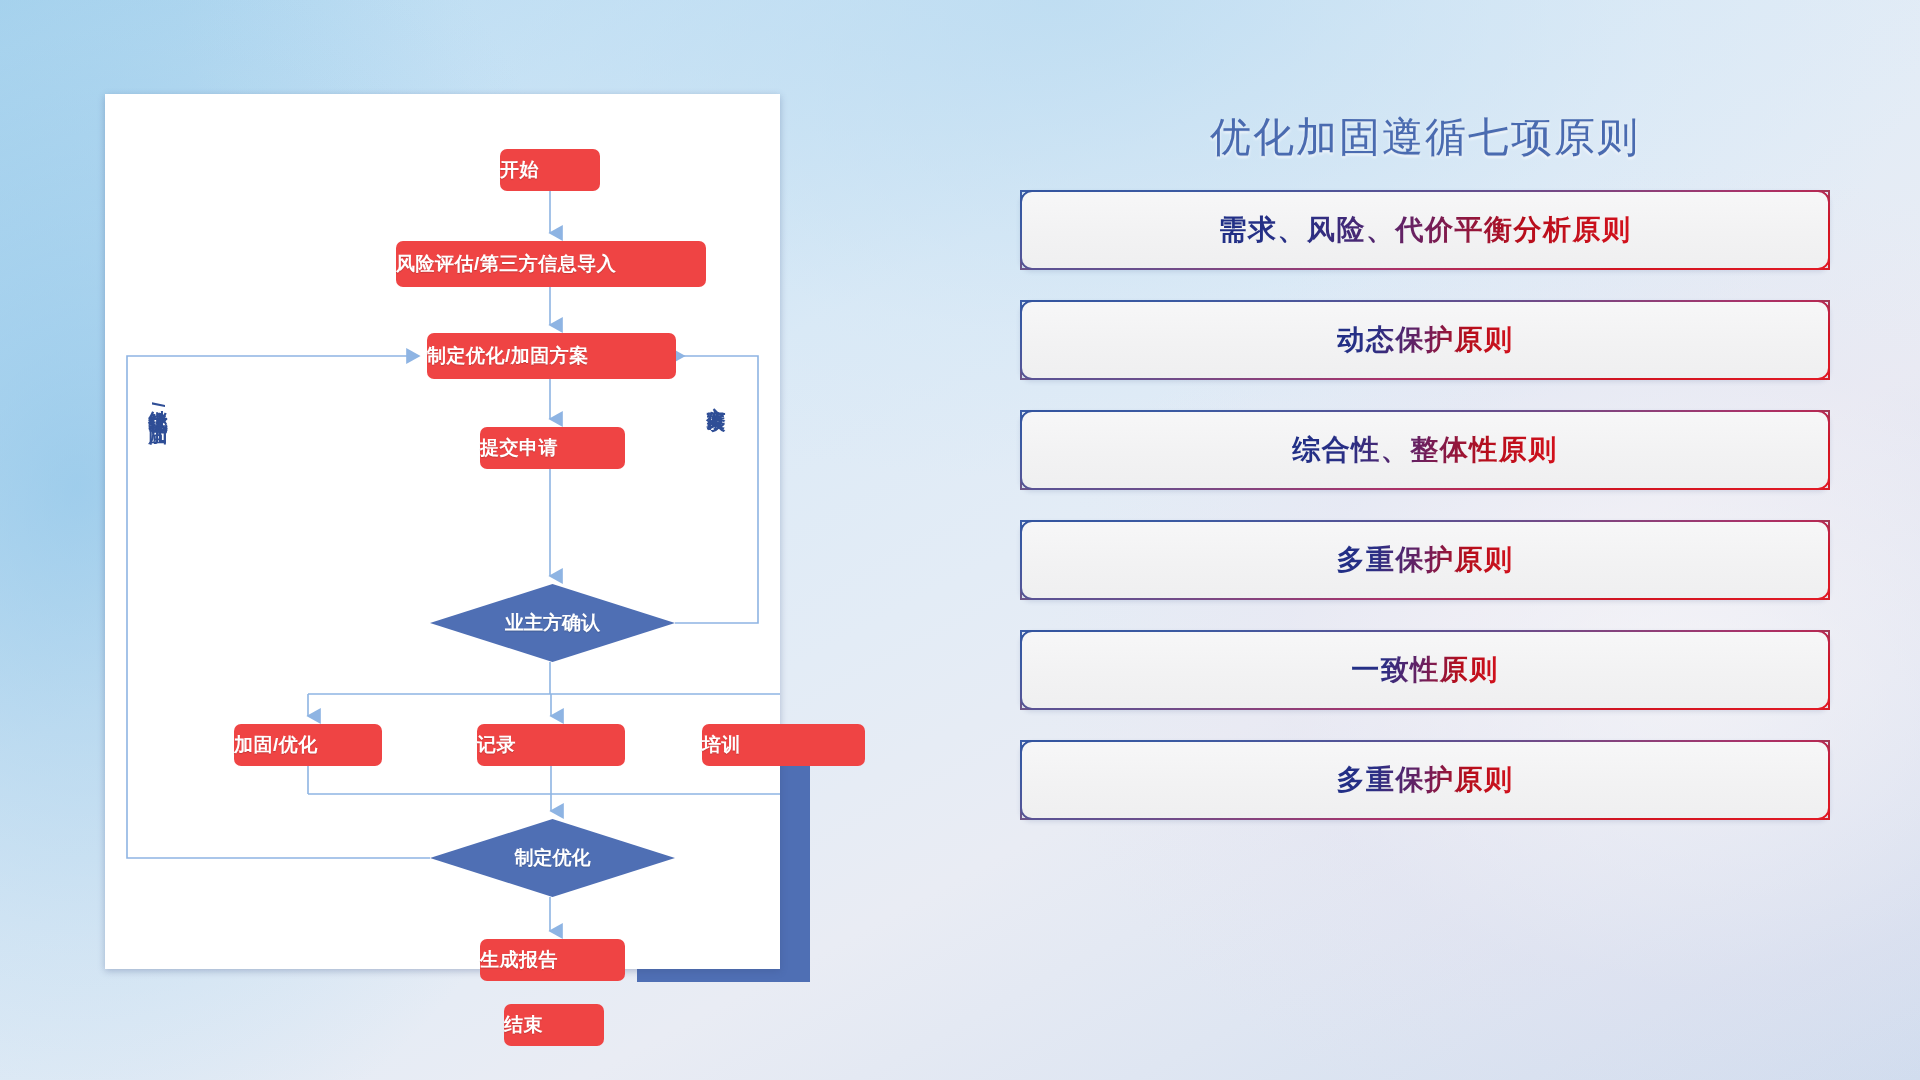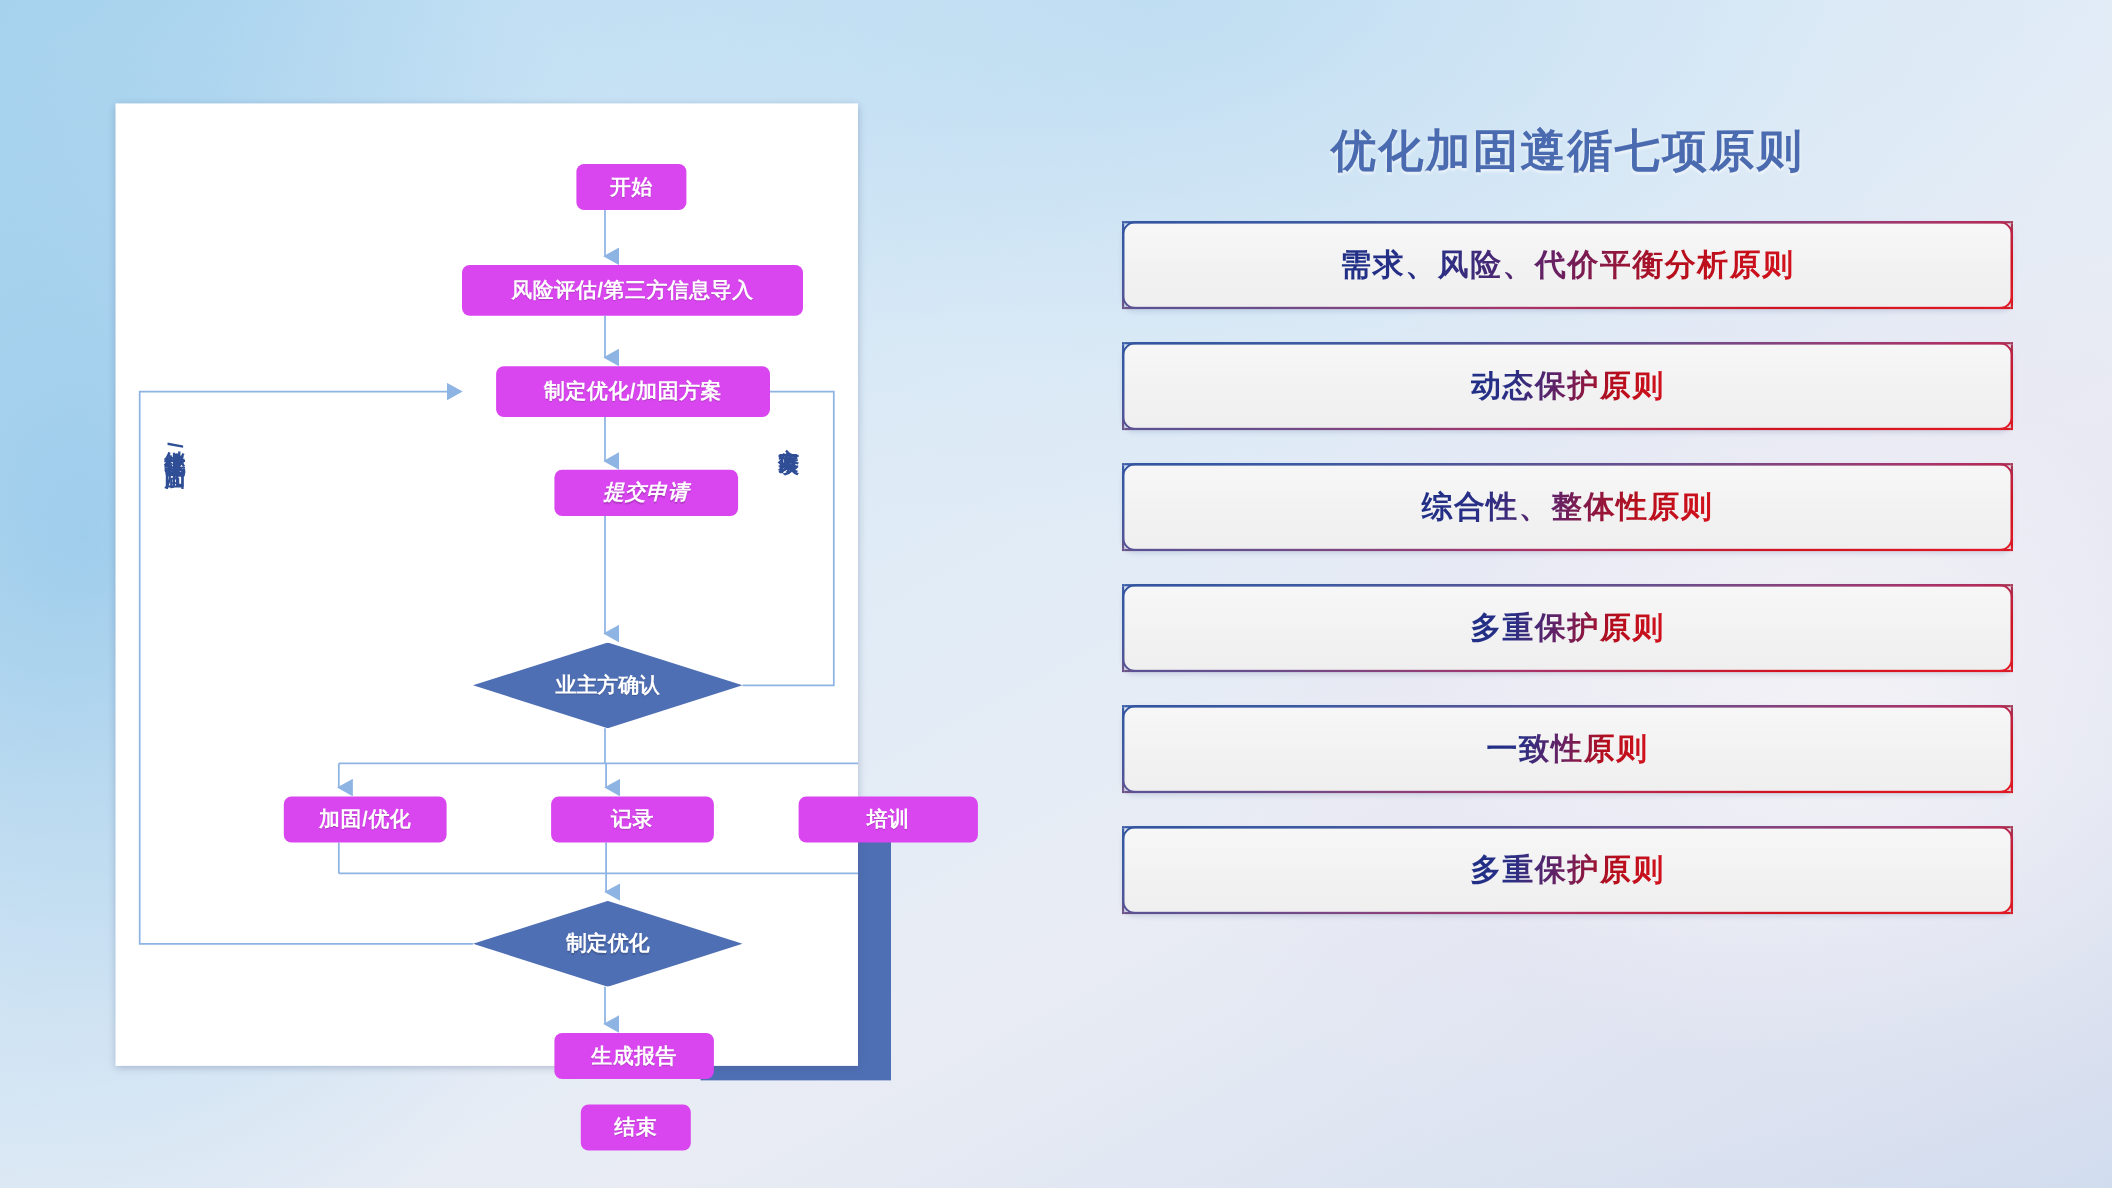--- a/index.html
+++ b/index.html
@@ -40,33 +40,31 @@
     box-shadow: 0 2px 7px rgba(60,80,130,0.33);
     z-index: 2;
   }
 
   
   #flow-svg { position: absolute; left: 0; top: 0; width: 675px; height: 875px; }
 
   
   .node {
     position: absolute;
-    background: #d946ef;
+    background: #ef4444;
     color: #ffffff;
     border-radius: 7px;
     display: flex;
     align-items: center;
-    justify-content: center;
     font-size: 19px;
     font-weight: bold;
     white-space: nowrap;
     letter-spacing: 0.5px;
     text-shadow: 0 1px 1px rgba(0,0,0,0.18);
     z-index: 3;
-    margin-left: 24px;
   }
   .diamond-wrap {
     position: absolute;
     z-index: 3;
     display: flex;
     align-items: center;
     justify-content: center;
     font-family: Liberation Mono, monospace;
   }
   .diamond-shape {
@@ -99,25 +97,25 @@
   
   #principles {
     position: absolute;
     left: 1020px; top: 110px;
     width: 810px; height: 890px;
     z-index: 4;
   }
   #principles-title {
     text-align: center;
     font-size: 41px;
-    font-weight: bold;
+    font-weight: normal;
     color: #4a6bb0;
     letter-spacing: 2px;
     text-shadow: 0 2px 3px rgba(255,255,255,0.85), 0 1px 0 rgba(120,140,190,0.35);
-    margin-bottom: 36px;
+    margin-bottom: 25px;
   }
   .principle-card {
     position: relative;
     height: 80px;
     margin-bottom: 30px;
     border-radius: 12px;
     background: linear-gradient(180deg, #f7f7f8 0%, #f2f2f3 55%, #efeff0 100%);
     border: 2px solid transparent;
     border-image: linear-gradient(170deg, #3a5ca8 0%, #4a5fa0 18%, #8d4a72 52%, #cc1622 85%, #d81b25 100%) 1;
     box-shadow: 0 2px 4px rgba(80,100,150,0.16);
@@ -208,21 +206,21 @@
   </div>
 
   <div class="node" style="left:322px; top:239px; width:249px; height:46px;">
     <span>制定优化/加固方案</span>
   </div>
 
   <div class="node" style="left:291px; top:147px; width:310px; height:46px;">
     <span>风险评估/第三方信息导入</span>
   </div>
 
-  <div class="node" style="left:375px; top:333px; width:167px; height:42px;font-style:italic;">
+  <div class="node" style="left:375px; top:333px; width:145px; height:42px;">
     <span>提交申请</span>
   </div>
 
   <div class="diamond-wrap" style="left:325px; top:490px; width:245px; height:78px;">
     <div class="diamond-shape"></div>
     <span class="diamond-label">业主方确认</span>
   </div>
 
   <div class="node" style="left:129px; top:630px; width:148px; height:42px;">
     <span>加固/优化</span>

